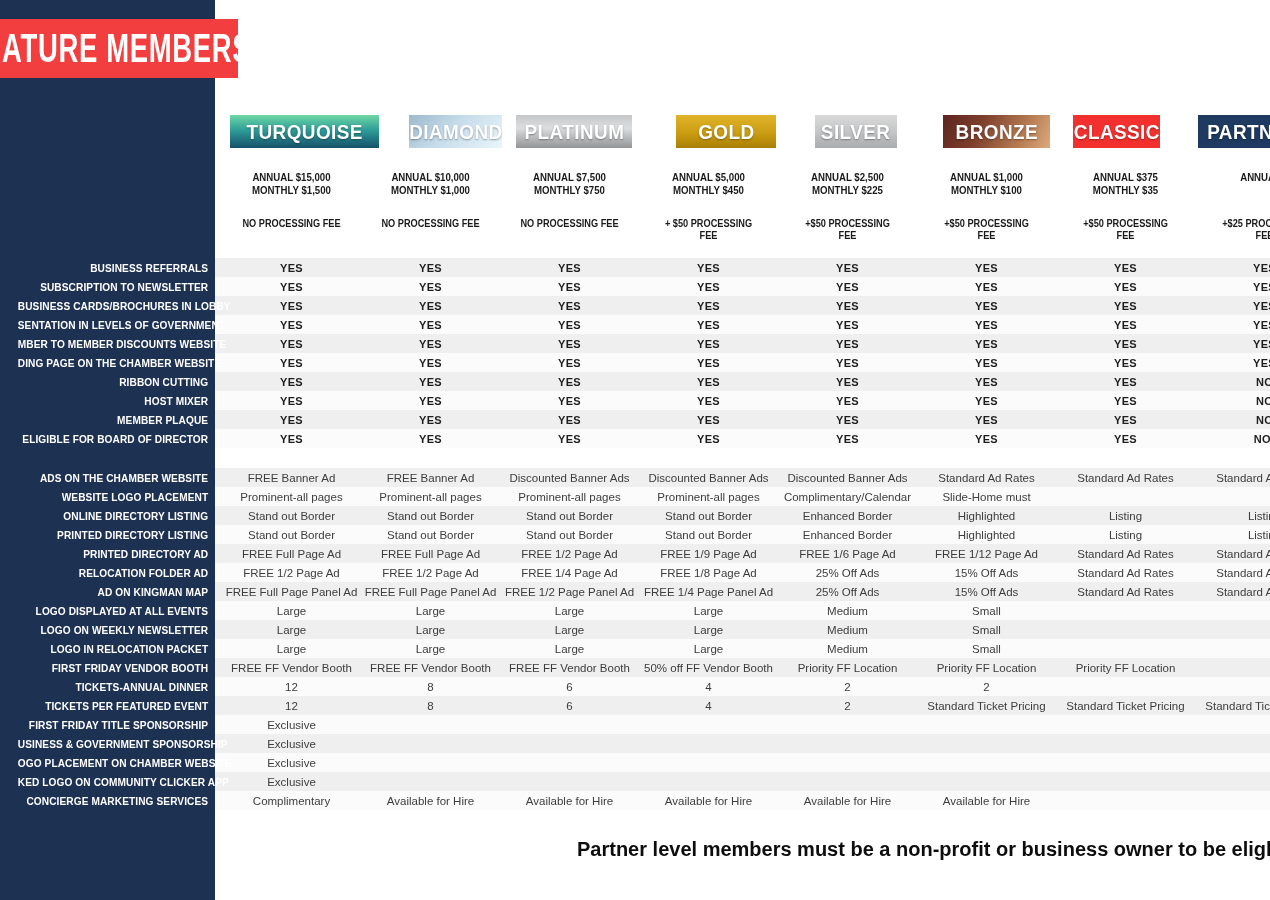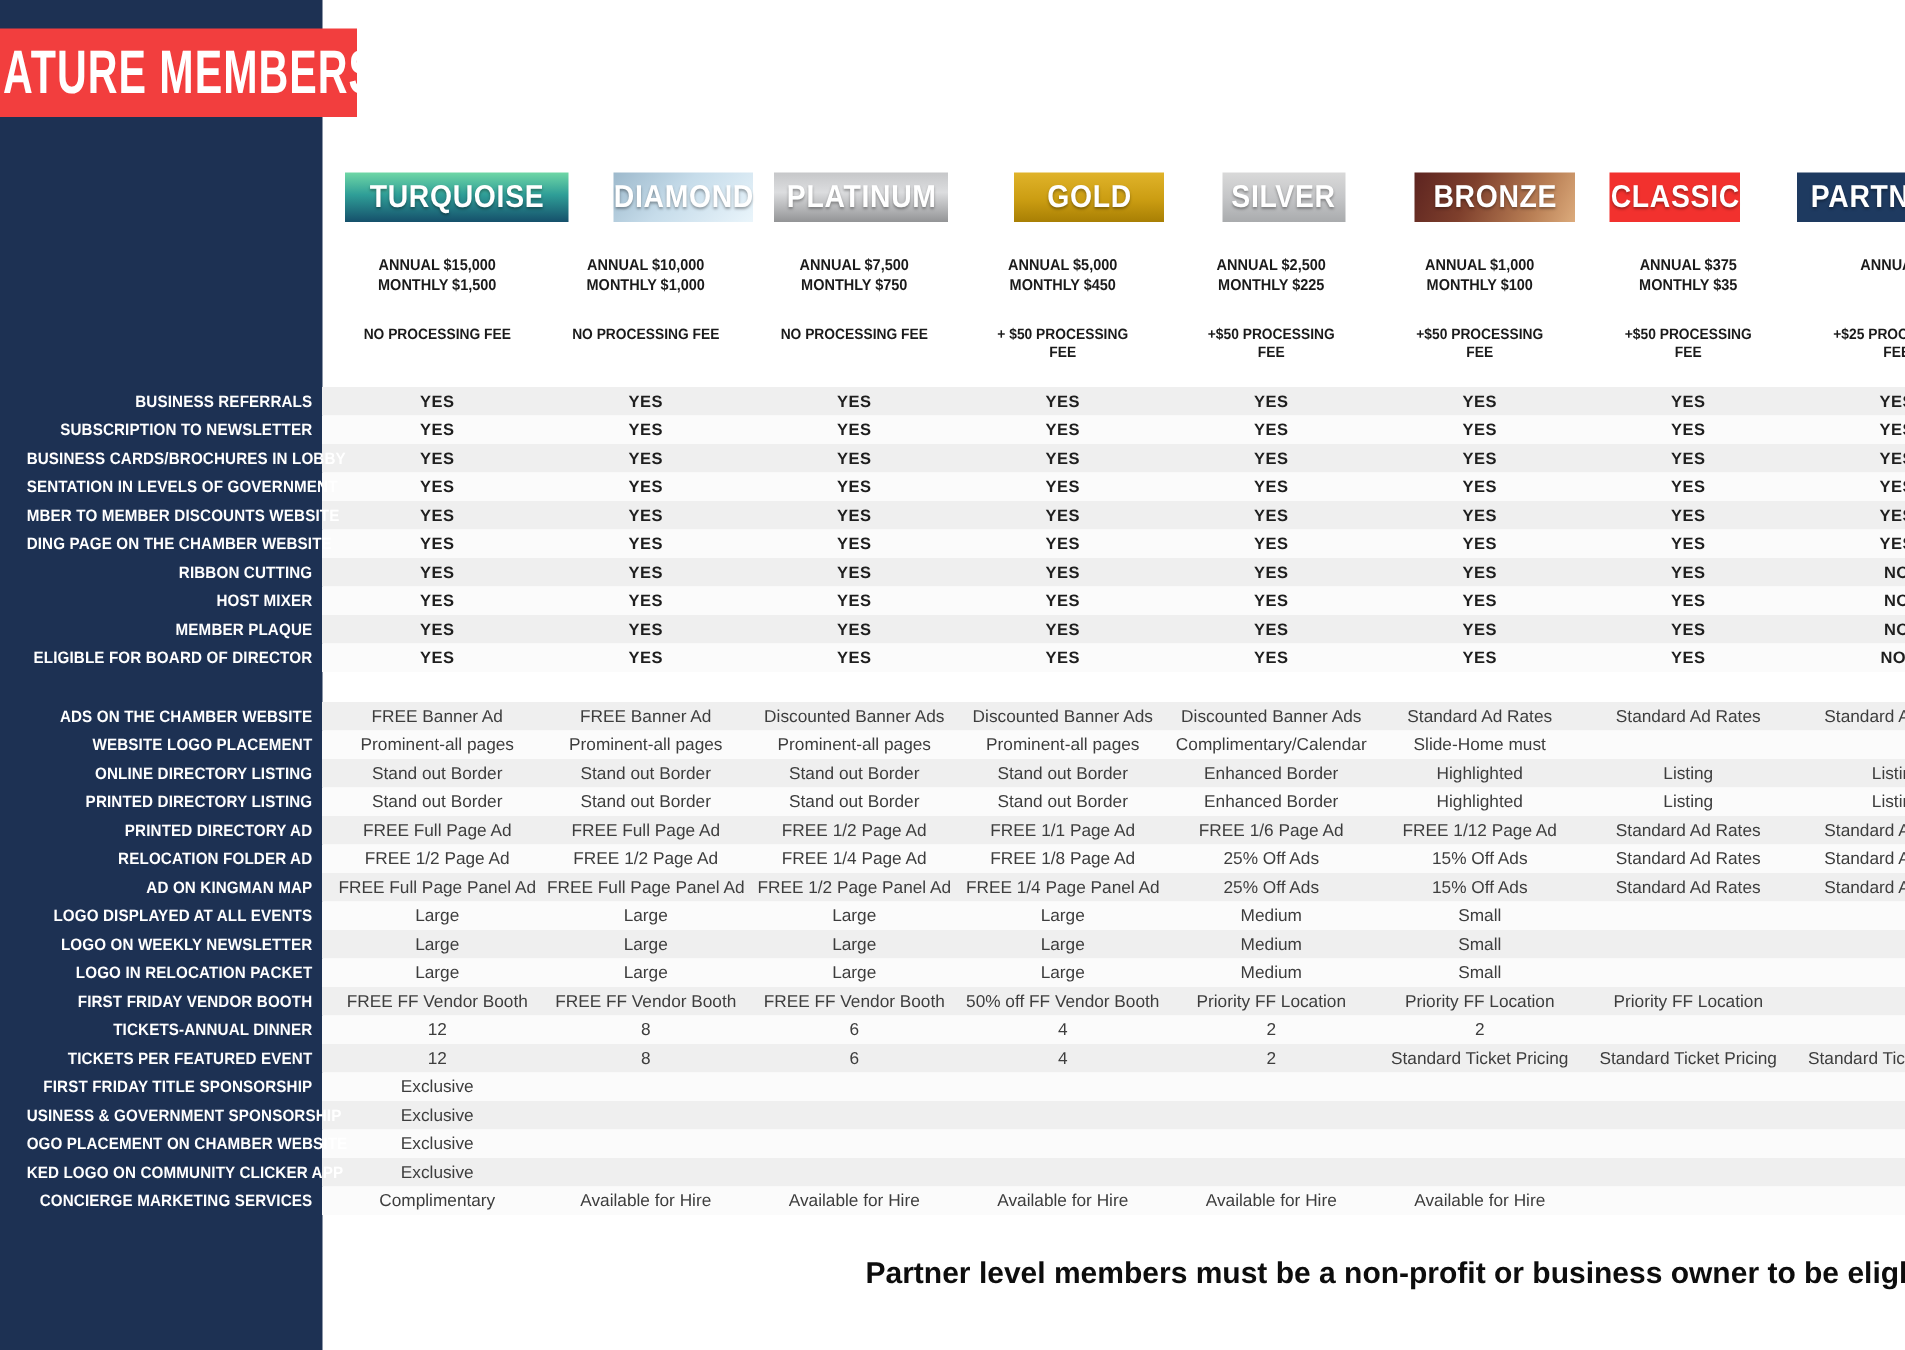--- a/index.html
+++ b/index.html
@@ -291,21 +291,21 @@
       <div class="tcell reg">Enhanced Border</div>
       <div class="tcell reg">Highlighted</div>
       <div class="tcell reg">Listing</div>
       <div class="tcell reg">Listing</div>
     </div>
     <div class="trow gray">
       <div class="rlabel">PRINTED DIRECTORY AD</div>
       <div class="tcell reg">FREE Full Page Ad</div>
       <div class="tcell reg">FREE Full Page Ad</div>
       <div class="tcell reg">FREE 1/2 Page Ad</div>
-      <div class="tcell reg">FREE 1/1 Page Ad</div>
+      <div class="tcell reg">FREE 1/9 Page Ad</div>
       <div class="tcell reg">FREE 1/6 Page Ad</div>
       <div class="tcell reg">FREE 1/12 Page Ad</div>
       <div class="tcell reg">Standard Ad Rates</div>
       <div class="tcell reg">Standard Ad Rates</div>
     </div>
     <div class="trow lite">
       <div class="rlabel">RELOCATION FOLDER AD</div>
       <div class="tcell reg">FREE 1/2 Page Ad</div>
       <div class="tcell reg">FREE 1/2 Page Ad</div>
       <div class="tcell reg">FREE 1/4 Page Ad</div>

